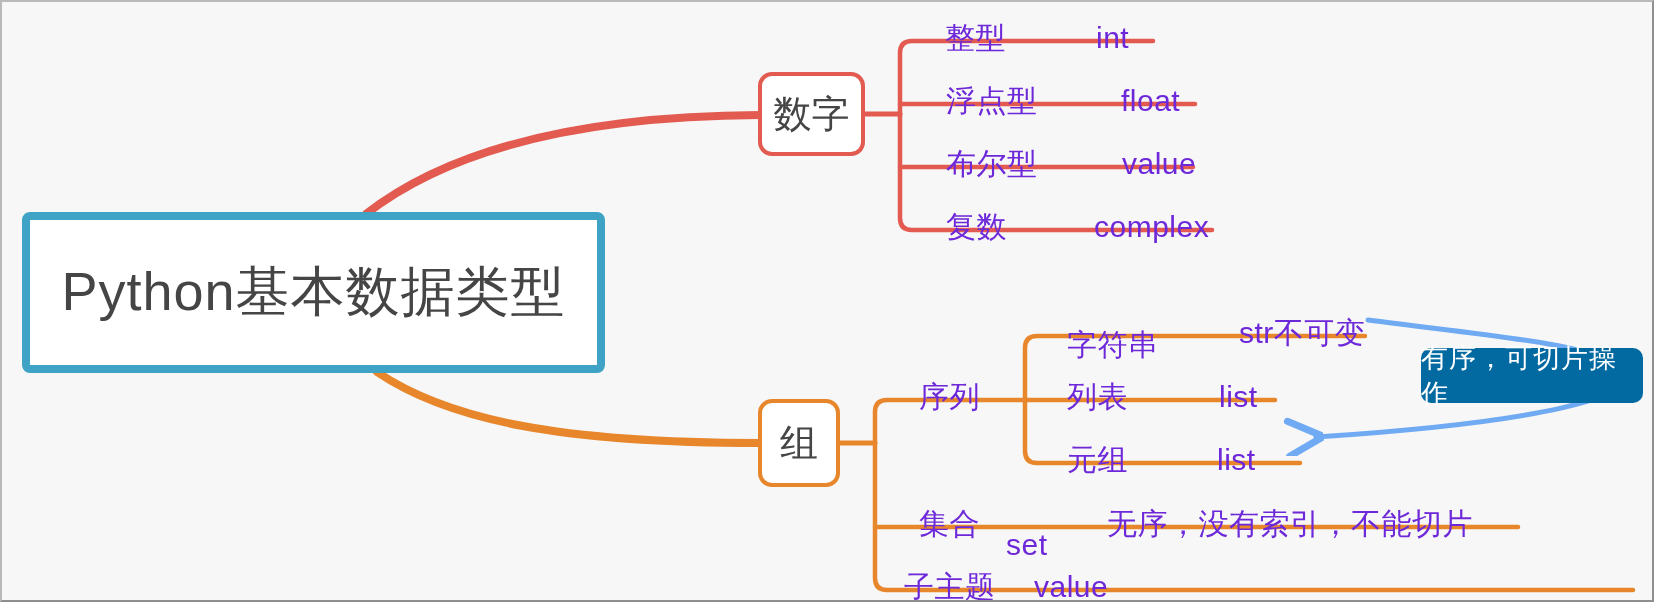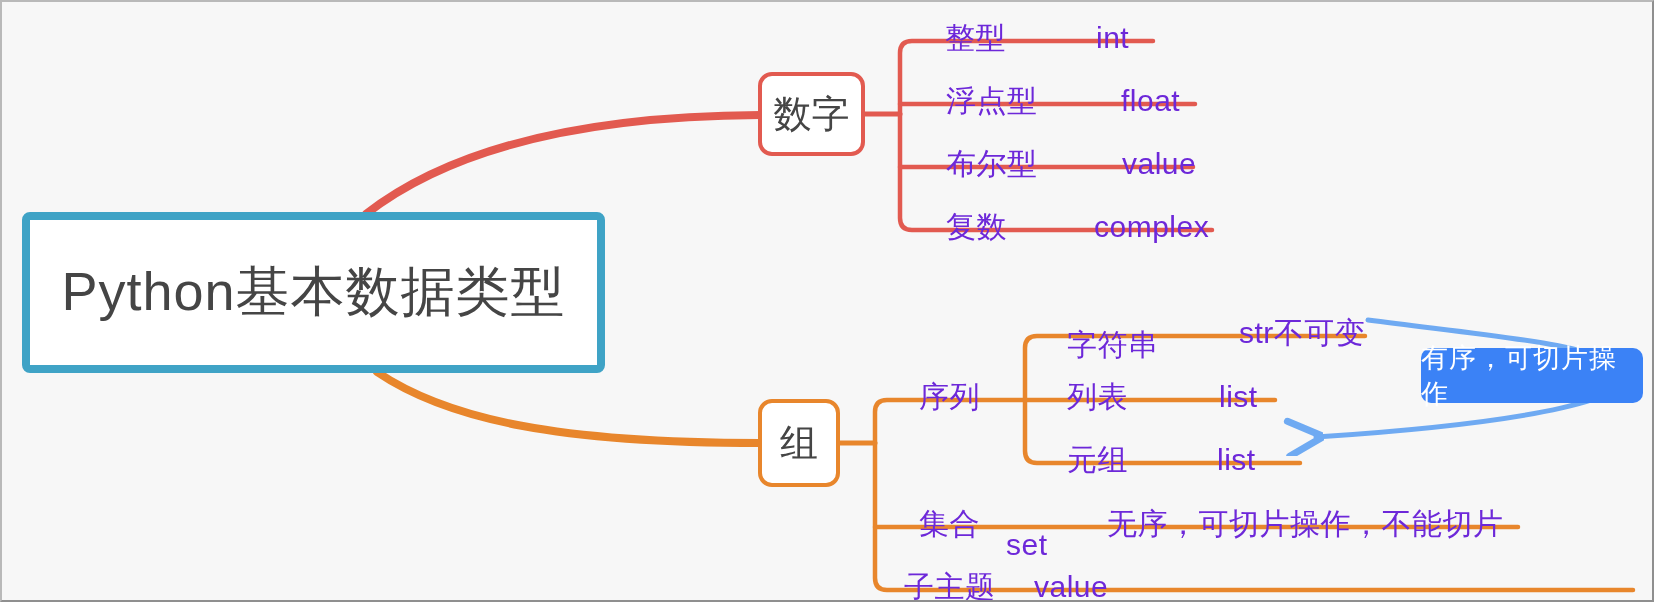--- a/index.html
+++ b/index.html
@@ -23,21 +23,21 @@
   #numbers-node{
     left:758px;top:72px;width:107px;height:84px;
     border:4px solid #e25a50;border-radius:14px;font-size:38px;
   }
   #group-node{
     left:758px;top:399px;width:82px;height:88px;
     border:4px solid #e8862c;border-radius:14px;font-size:38px;
   }
   #callout{
     position:absolute;left:1421px;top:348px;width:222px;height:55px;
-    background:#3b82f6;border-radius:10px;color:#ffffff;font-size:27px;letter-spacing:1px;
+    background:#0369a1;border-radius:10px;color:#ffffff;font-size:27px;letter-spacing:1px;
     display:flex;align-items:center;justify-content:center;z-index:20;
   }
 </style>
 </head>
 <body>
 
 <div id="canvas">
 
   <svg id="wires" width="1654" height="602" viewBox="0 0 1654 602">
     <defs>
@@ -92,21 +92,21 @@
   <div class="t" style="left:919px;top:365px">序列</div>
   <div class="t" style="left:1067px;top:313px">字符串</div>
   <div class="t" style="left:1239px;top:301px">str不可变</div>
   <div class="t" style="left:1067px;top:365px">列表</div>
   <div class="t" style="left:1219px;top:365px">list</div>
   <div class="t" style="left:1067px;top:428px">元组</div>
   <div class="t" style="left:1217px;top:428px">list</div>
 
   <div class="t" style="left:919px;top:492px">集合</div>
   <div class="t" style="left:1006px;top:513px">set</div>
-  <div class="t" style="left:1107px;top:492px">无序，可切片操作，不能切片</div>
+  <div class="t" style="left:1107px;top:492px">无序，没有索引，不能切片</div>
 
   <div class="t" style="left:904px;top:555px">子主题</div>
   <div class="t" style="left:1034px;top:555px">value</div>
 
   <div id="callout">
     <span>有序，可切片操作</span>
   </div>
 
   <div id="frame"></div>
 </div>

